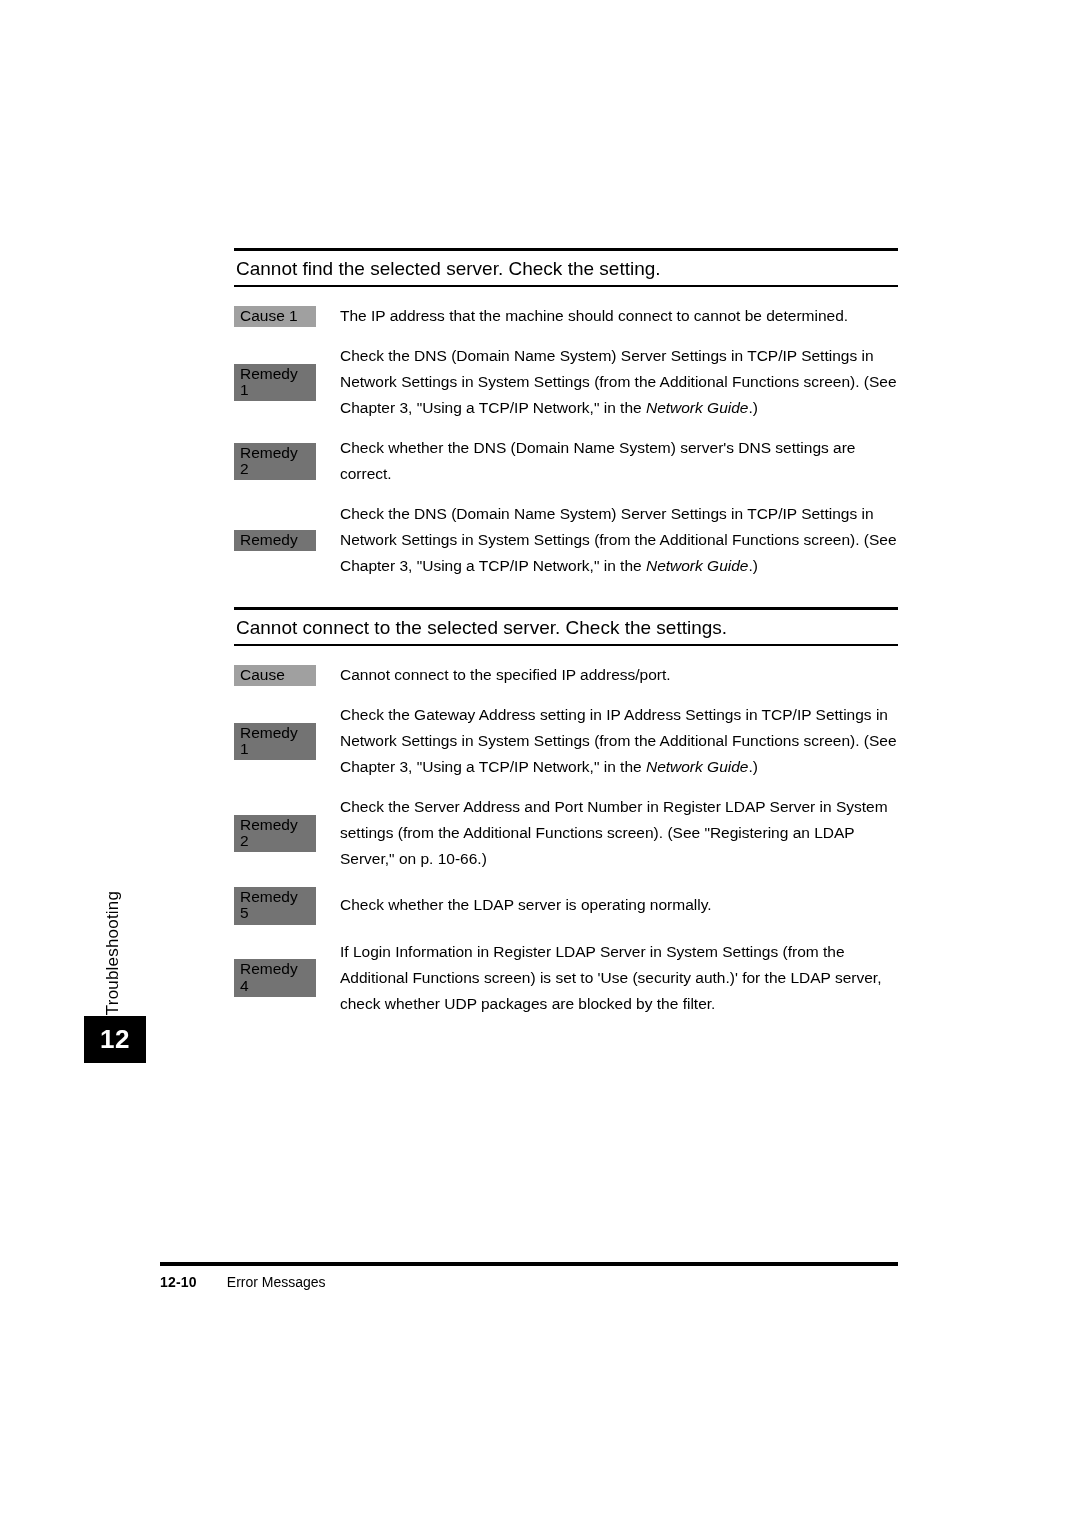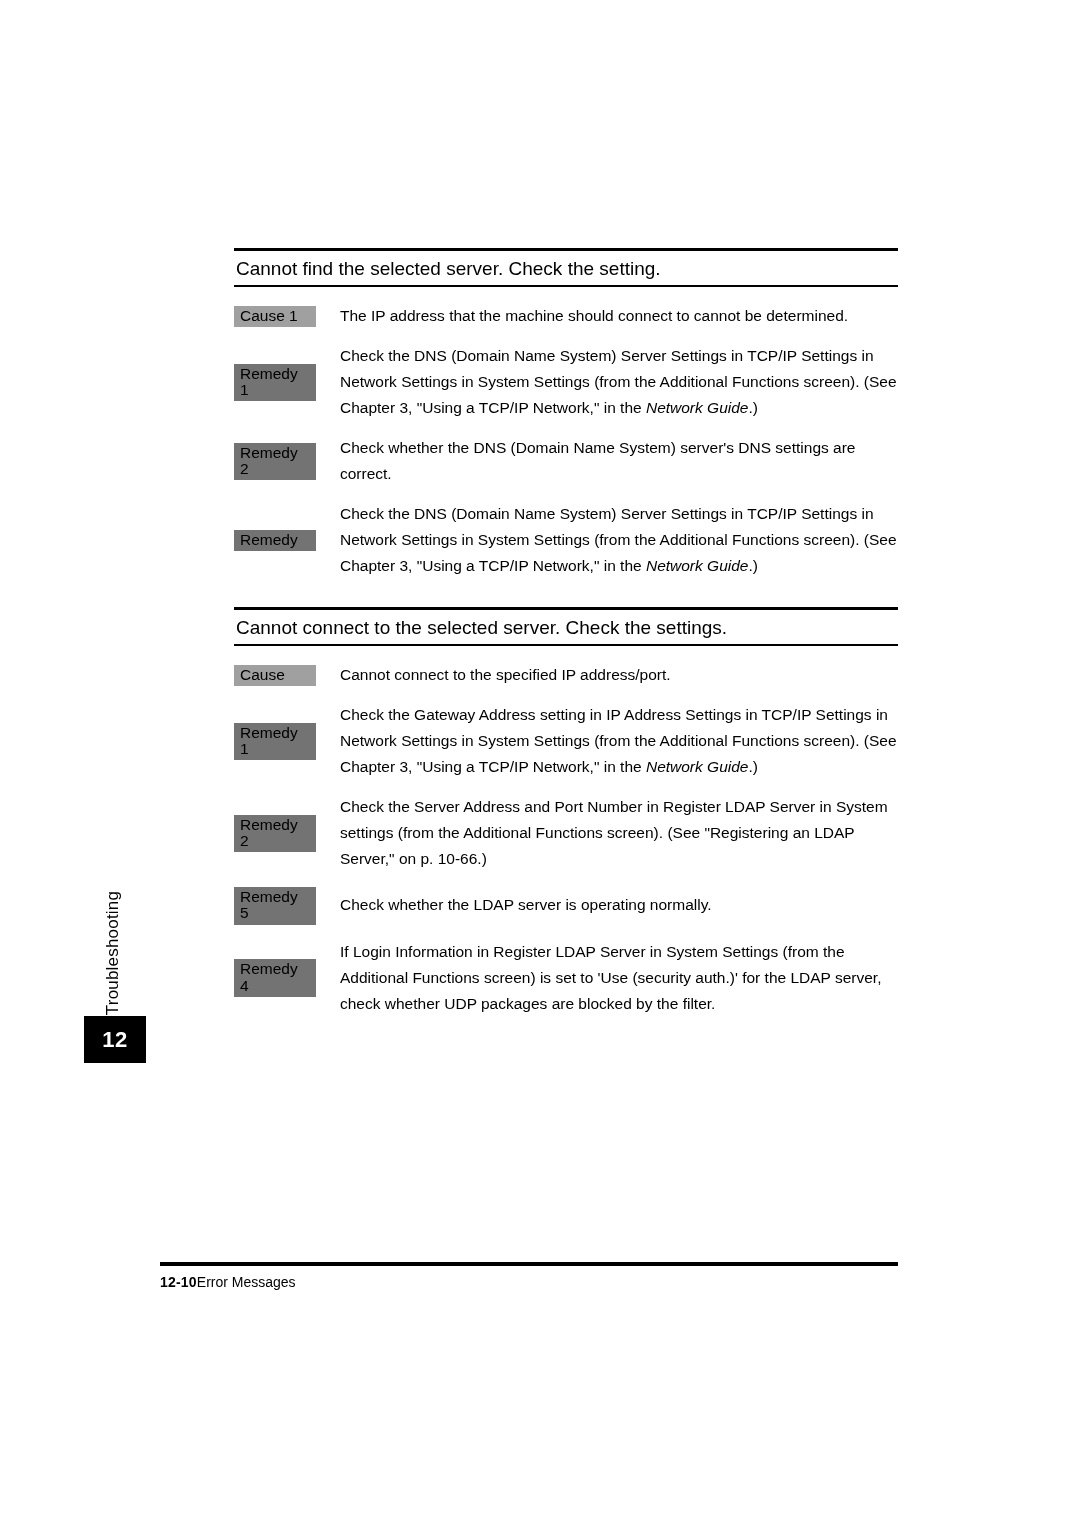--- a/index.html
+++ b/index.html
@@ -43,21 +43,21 @@
     transform-origin: center center;
   }
   .chapter-box {
     position: absolute;
     left: -4px;
     top: 148px;
     width: 62px;
     height: 47px;
     background: #000000;
     color: #ffffff;
-    font-size: 22px;
+    font-size: 26px;
     font-weight: bold;
     display: flex;
     align-items: center;
     justify-content: center;
     letter-spacing: .5px;
   }
 
   
   .content {
     position: absolute;
@@ -137,21 +137,21 @@
     align-items: baseline;
     padding-top: 8px;
   }
   .footer-page {
     font-size: 14px;
     font-weight: bold;
     letter-spacing: .2px;
   }
   .footer-title {
     font-size: 14px;
-    padding-left: 0;
+    padding-left: 30px;
   }
 </style>
 </head>
 <body>
 
 <div class="page">
 
   <div class="side-tab">
     <div class="side-tab-label">Troubleshooting</div>
     <div class="chapter-box">12</div>

